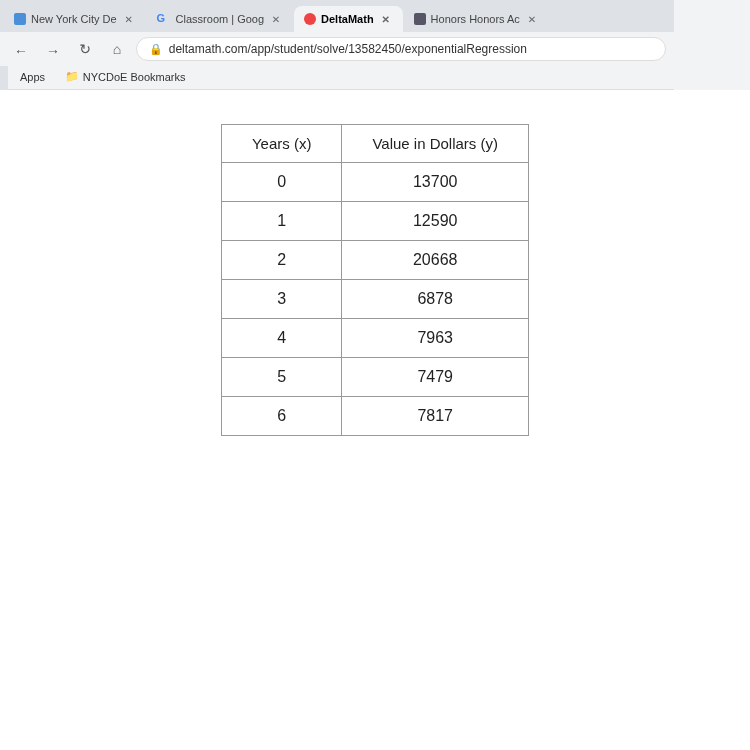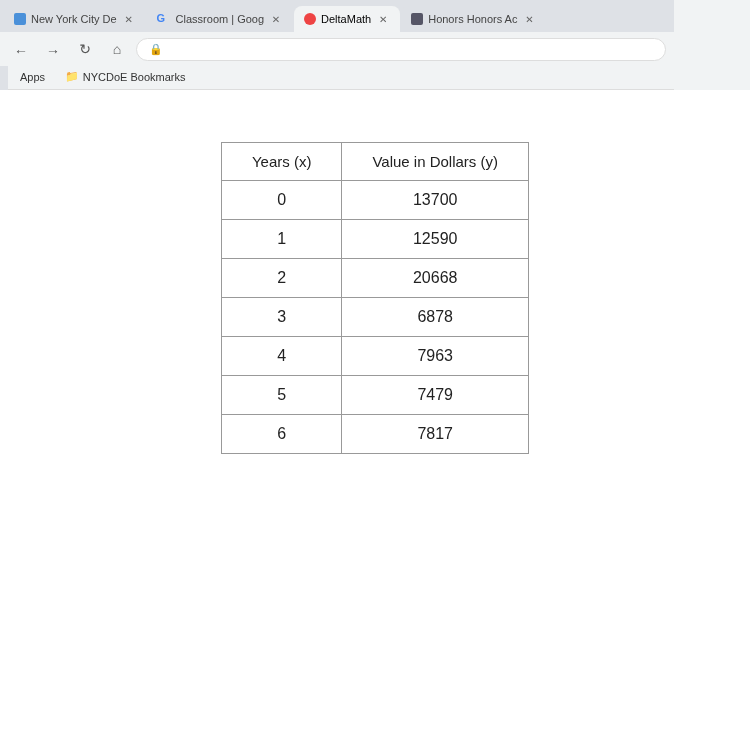--- a/index.html
+++ b/index.html
@@ -44,20 +44,21 @@
       gap: 5px;
       cursor: pointer;
       white-space: nowrap;
       overflow: hidden;
       text-overflow: ellipsis;
     }
 
     .tab.active {
       background: #f1f3f4;
       color: #000;
+      font-weight: bold;
     }
 
     .tab-favicon {
       width: 14px;
       height: 14px;
       flex-shrink: 0;
     }
 
     .tab-close {
       margin-left: auto;
@@ -139,21 +140,21 @@
     }
 
     
     .page-content {
       background: #fff;
       width: 750px;
       height: calc(750px - 90px);
       display: flex;
       justify-content: center;
       align-items: flex-start;
-      padding-top: 52px;
+      padding-top: 34px;
     }
 
     .data-table {
       border-collapse: collapse;
       border: 1px solid #999;
       background: #fff;
     }
 
     .data-table th,
     .data-table td {
@@ -238,20 +239,21 @@
       <span>→</span>
     </button>
     <button class="nav-btn">
       <span>↻</span>
     </button>
     <button class="nav-btn">
       <span>⌂</span>
     </button>
     <div class="address-input">
       <span class="lock-icon">🔒</span>
+      <span class="address-text">deltamath.com/app/student/solve/13582450/exponentialRegression</span>
     </div>
   </div>
 
   <div class="bookmarks-bar">
     <div class="bookmark-item">
       <span>Apps</span>
     </div>
     <div class="bookmark-item">
       <span>📁</span>
       <span>NYCDoE Bookmarks</span>

